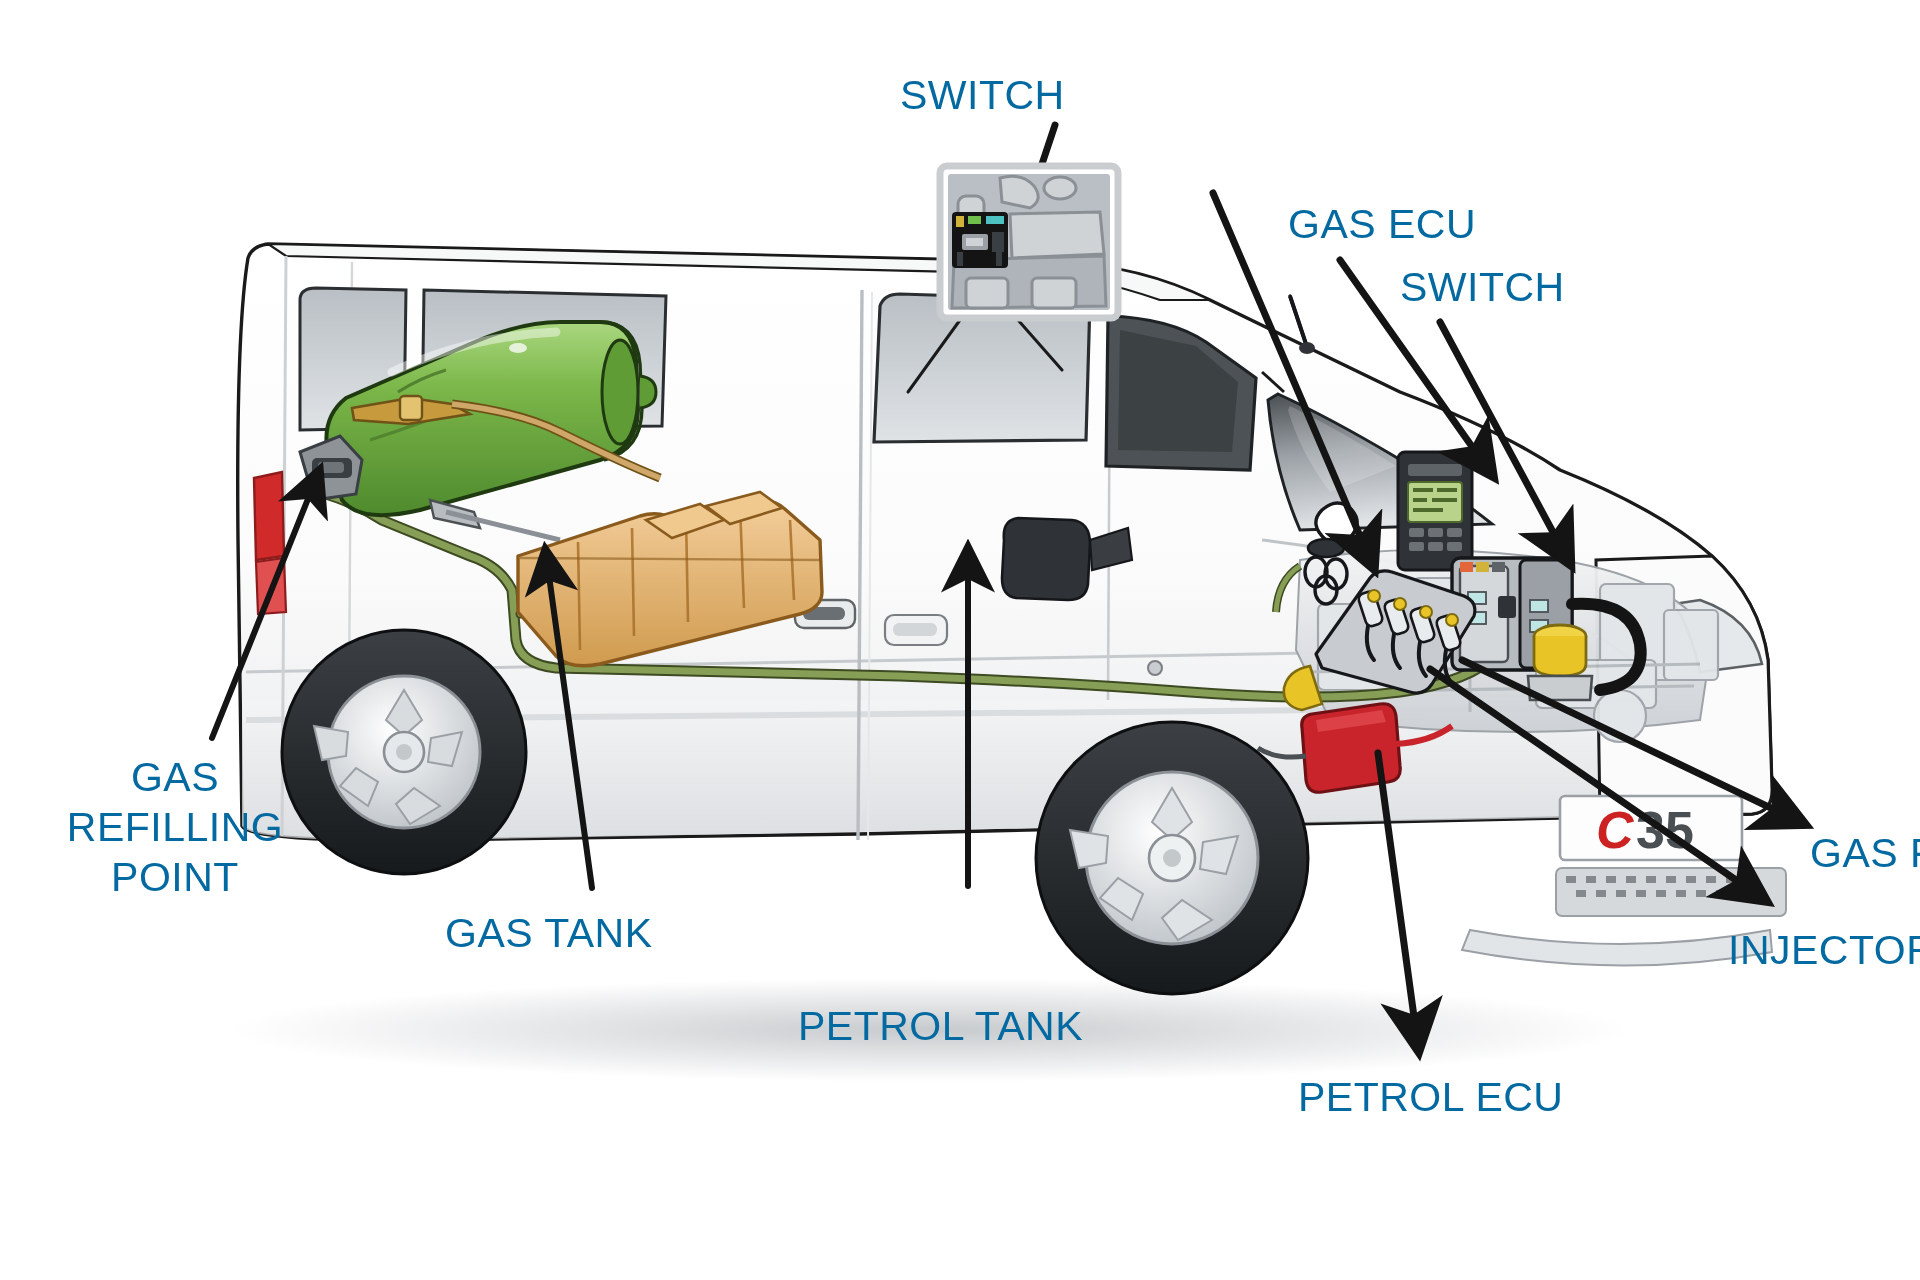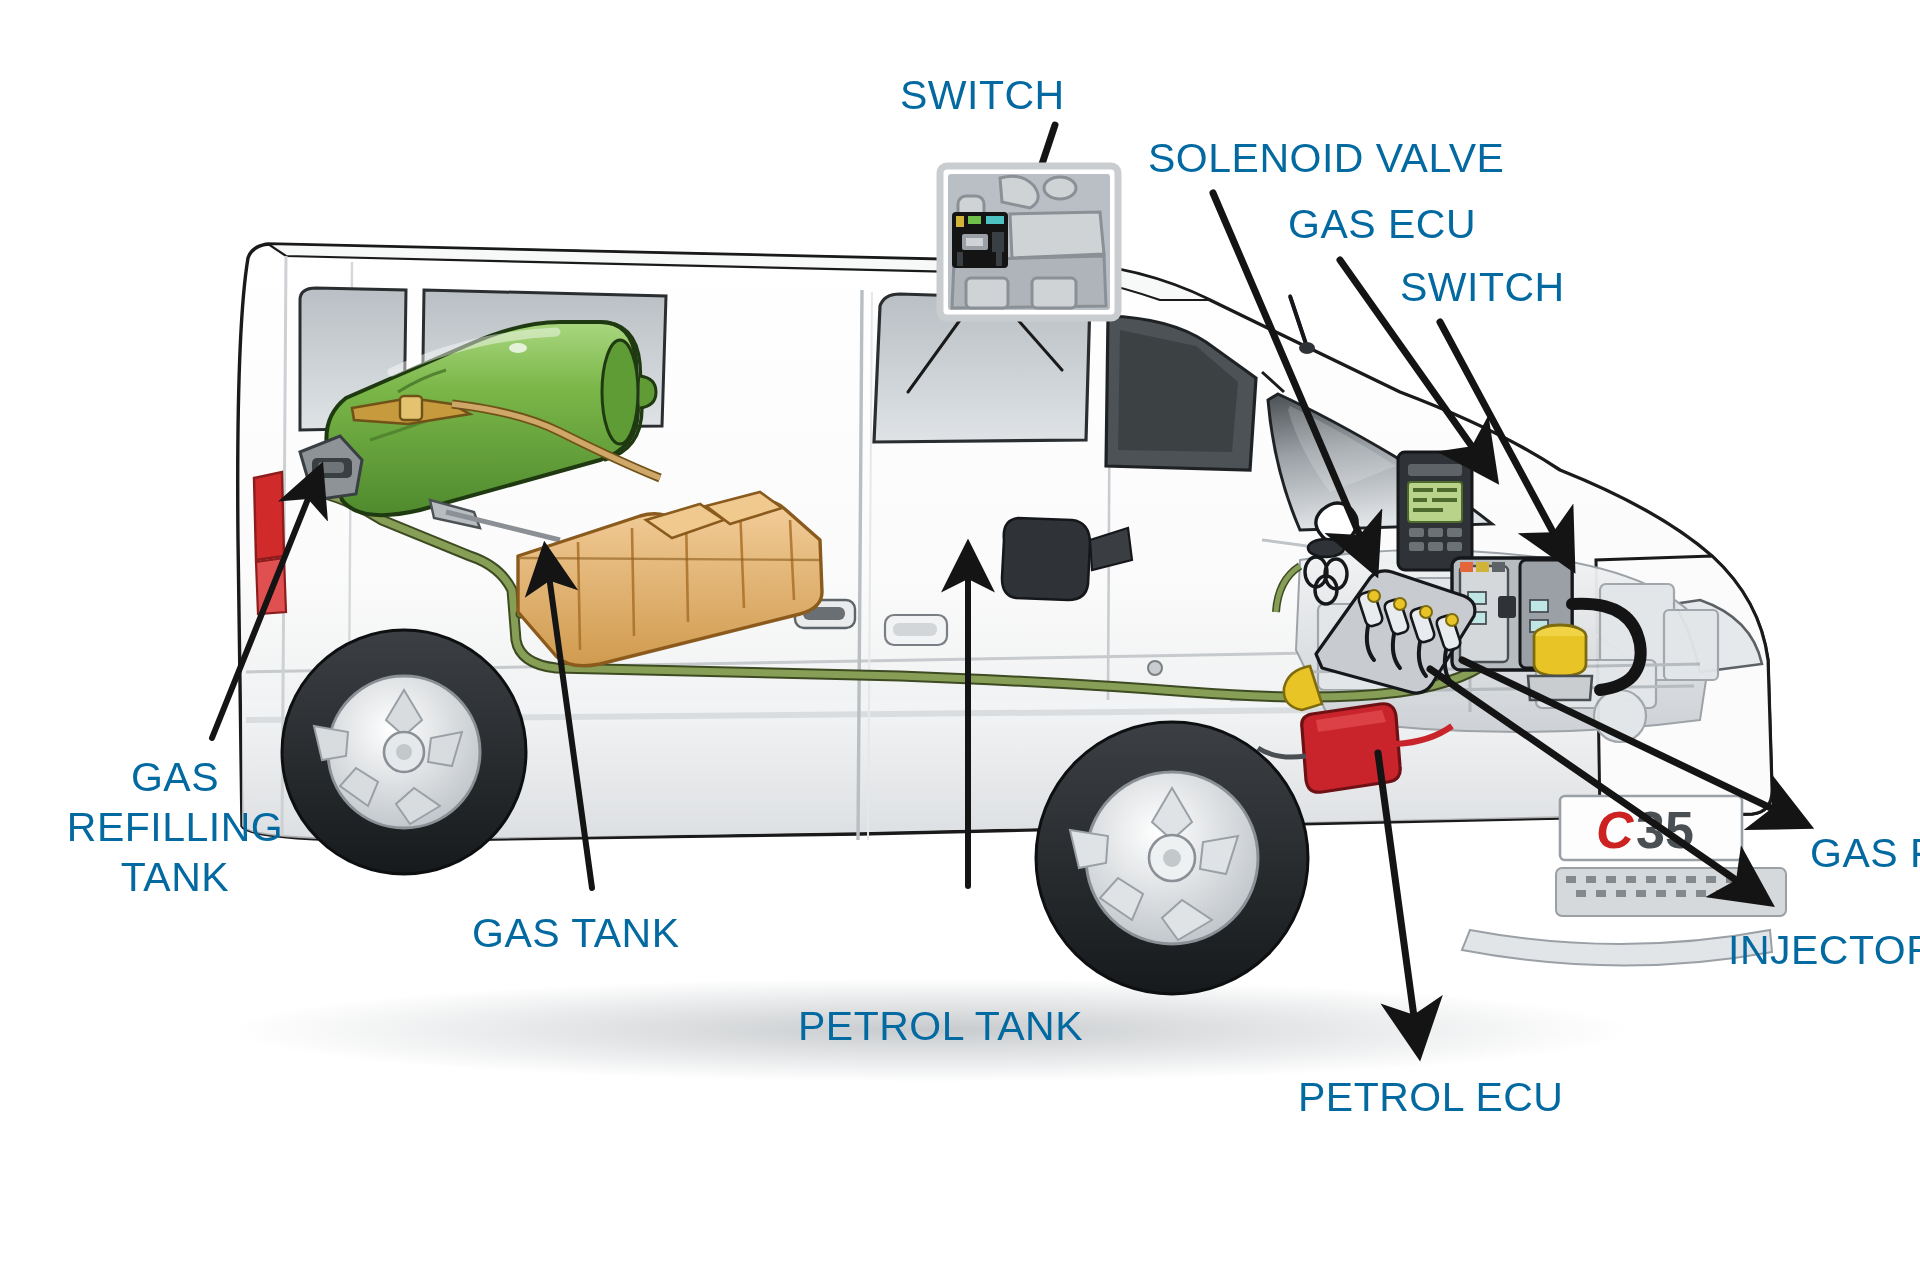--- a/index.html
+++ b/index.html
@@ -407,31 +407,30 @@
     </g>
 
     <g>
       <path d="M1290 296 L1306 344" stroke="#15171a" stroke-width="4" fill="none"></path>
       <ellipse cx="1307" cy="348" rx="8" ry="6" fill="#2f3337"></ellipse>
     </g>
   </svg>
 
   <div class="lbl" style="left:900px;top:70px;">SWITCH</div>
 
-  <div class="lbl" style="left:1148px;top:133px;">SOLENOID VALVE</div>
 
   <div class="lbl" style="left:1288px;top:199px;">GAS ECU</div>
 
   <div class="lbl" style="left:1400px;top:262px;">SWITCH</div>
 
   <div class="lbl" style="left:1810px;top:828px;">GAS FFLT</div>
 
   <div class="lbl" style="left:1728px;top:925px;">INJECTORS</div>
 
   <div class="lbl" style="left:1298px;top:1062px;margin-top:10px;">PETROL ECU</div>
 
   <div class="lbl" style="left:798px;top:1001px;">PETROL TANK</div>
 
-  <div class="lbl" style="left:445px;top:908px;margin-left:27px;">GAS TANK</div>
-
-  <div class="lbl two" style="left:30px;top:752px;width:290px;">GAS REFILLING TANK</div>
+  <div class="lbl" style="left:445px;top:908px;">GAS TANK</div>
+
+  <div class="lbl two" style="left:30px;top:752px;width:290px;">GAS REFILLING POINT</div>
 
 </div>
 
 </body></html>

